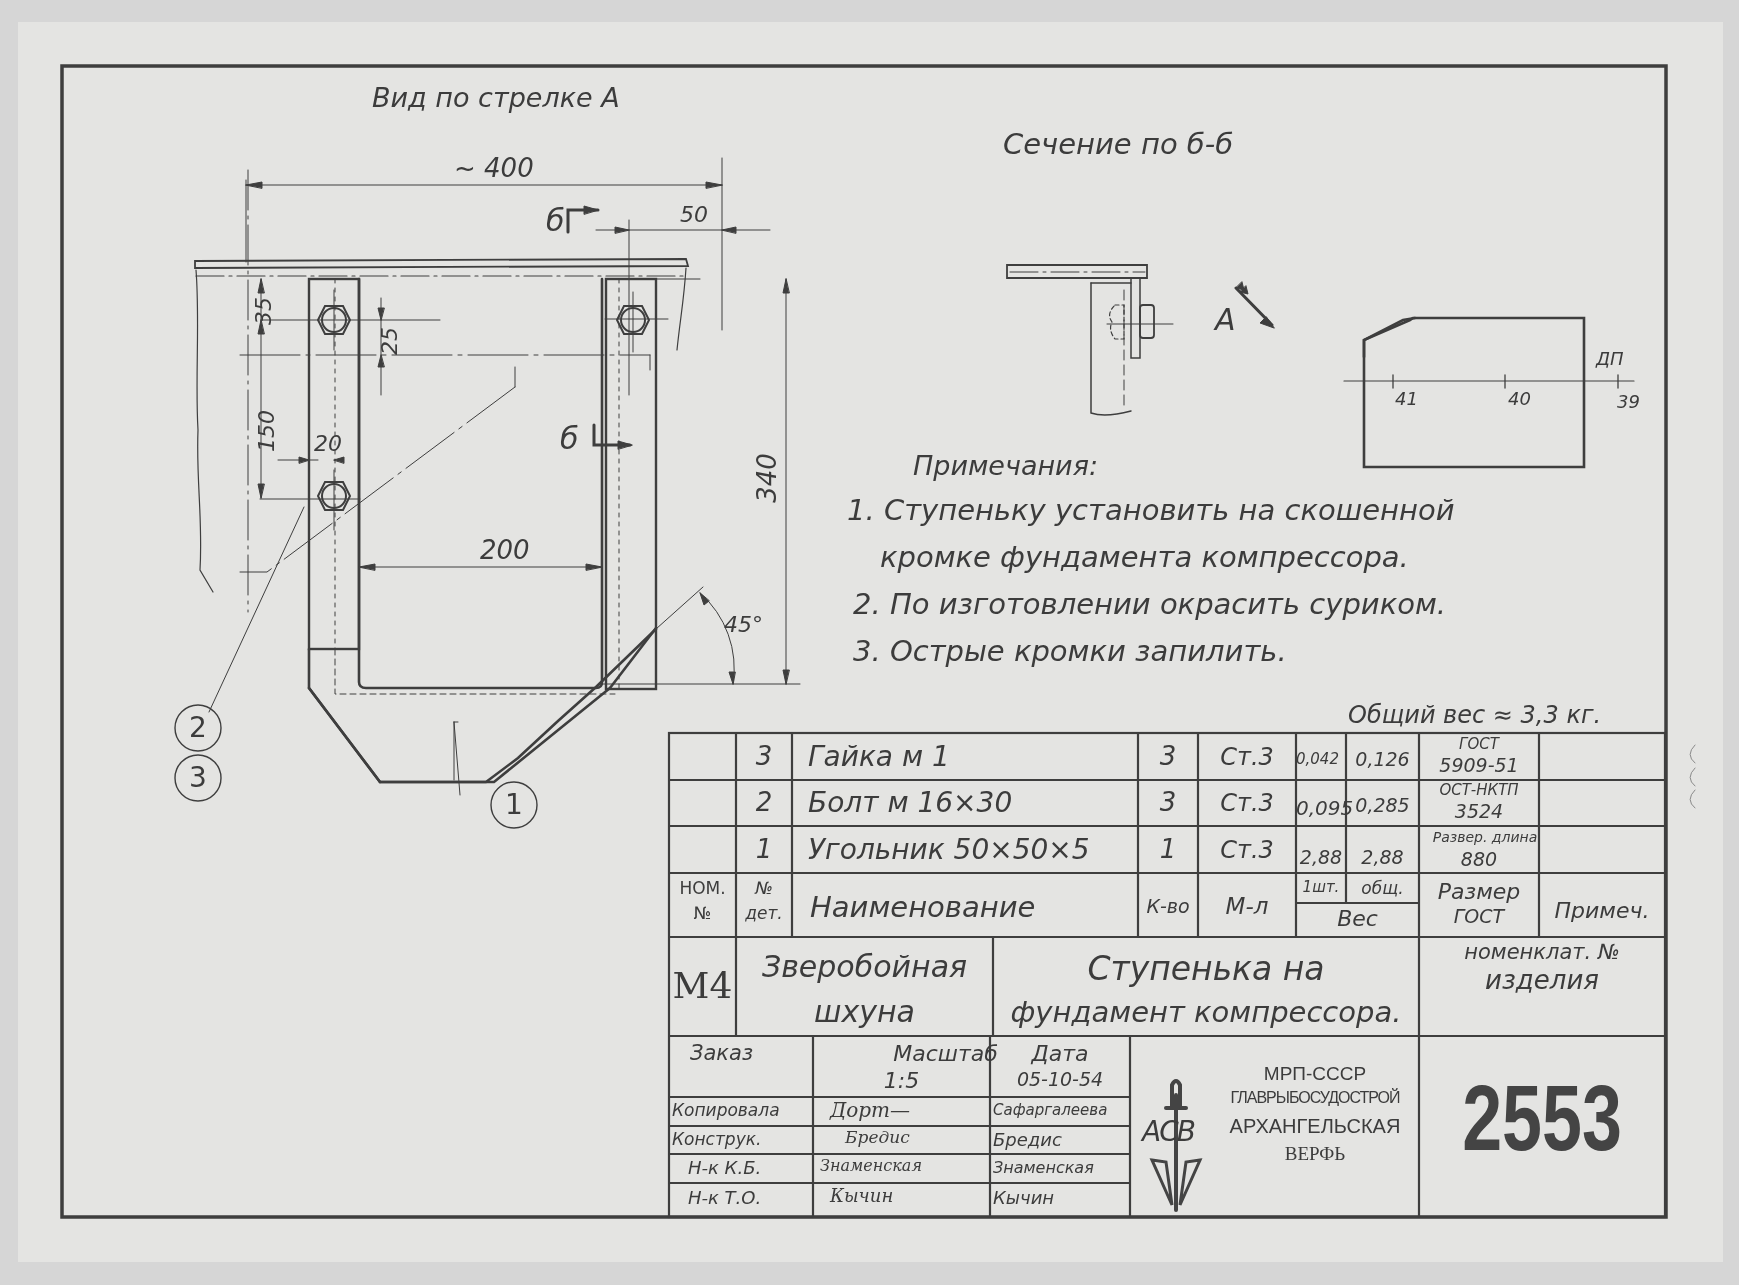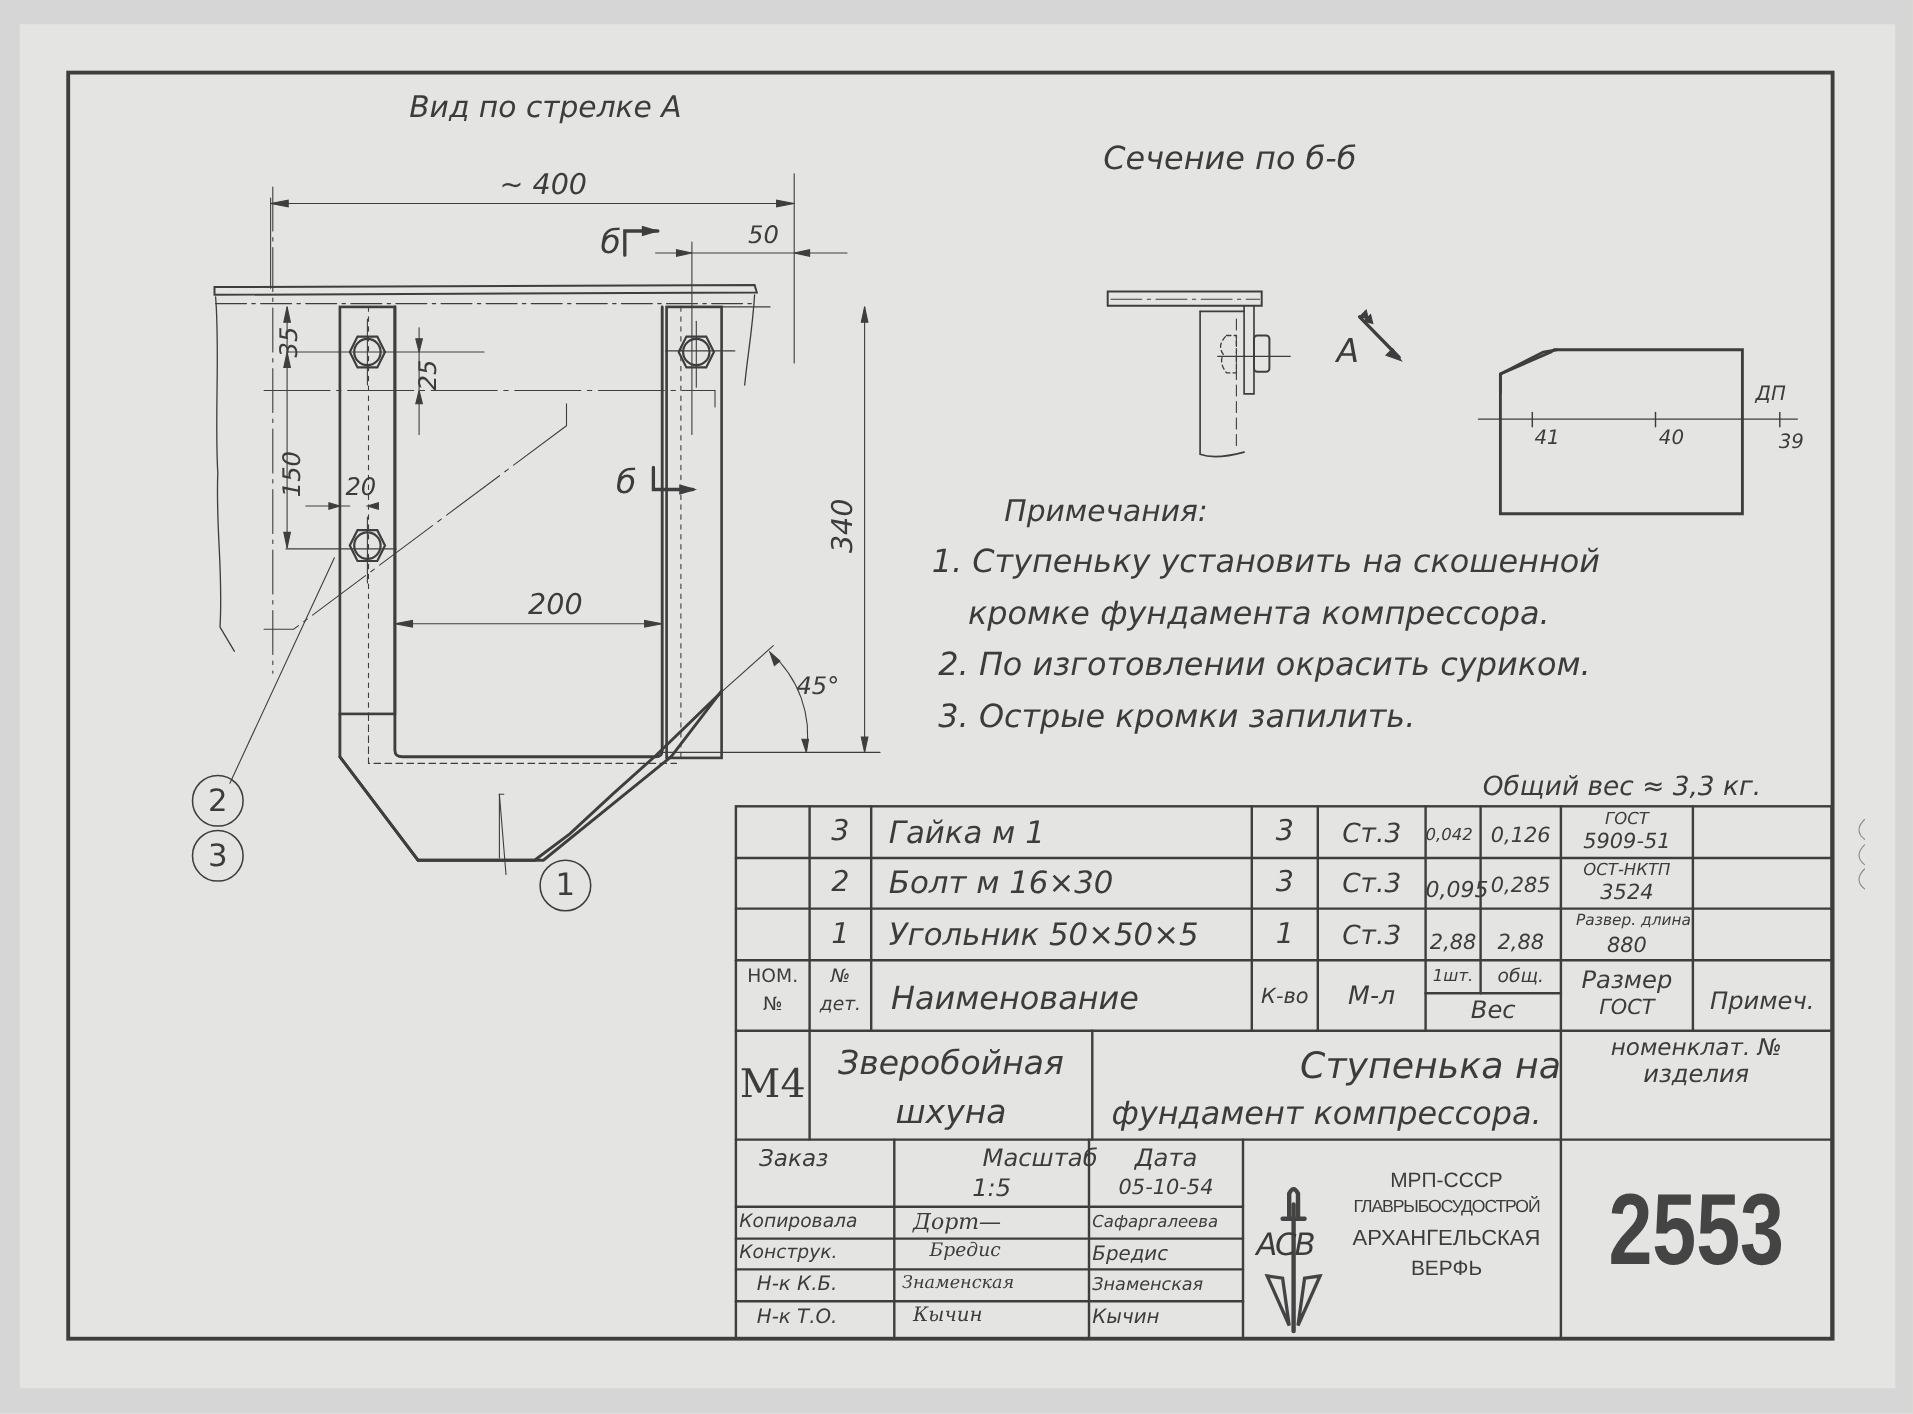--- a/index.html
+++ b/index.html
@@ -244,24 +244,24 @@
 <div class="t c" style="left:1296px;top:880px;width:50px;font-size:15px;">1шт.</div>
 <div class="t c" style="left:1346px;top:880px;width:73px;font-size:17px;">общ.</div>
 <div class="t c" style="left:1296px;top:908px;width:123px;font-size:22px;">Вес</div>
 <div class="t c" style="left:1419px;top:881px;width:120px;font-size:22px;">Размер</div>
 <div class="t c" style="left:1419px;top:907px;width:120px;font-size:19px;">ГОСТ</div>
 <div class="t c" style="left:1539px;top:900px;width:126px;font-size:22px;">Примеч.</div>
 
 <div class="tn c" style="left:669px;top:968px;width:67px;font-size:36px;font-family:'DejaVu Serif',serif;">М4</div>
 <div class="t c" style="left:736px;top:952px;width:257px;font-size:30px;">Зверобойная</div>
 <div class="t c" style="left:736px;top:997px;width:257px;font-size:30px;">шхуна</div>
-<div class="t c" style="left:993px;top:952px;width:426px;font-size:33px;text-align:right;">Ступенька на</div>
+<div class="t c" style="left:993px;top:952px;width:426px;font-size:33px;">Ступенька на</div>
 <div class="t c" style="left:993px;top:998px;width:426px;font-size:29px;">фундамент компрессора.</div>
 <div class="t c" style="left:1419px;top:942px;width:246px;font-size:21px;">номенклат. №</div>
-<div class="t c" style="left:1419px;top:967px;width:246px;font-size:22px;">изделия</div>
+<div class="t c" style="left:1419px;top:967px;width:246px;font-size:26px;">изделия</div>
 
 <div class="t" style="left:690px;top:1043px;font-size:21px;">Заказ</div>
 <div class="t" style="left:690px;top:1068px;font-size:21px;"></div>
 <div class="t c" style="left:813px;top:1043px;width:177px;font-size:22px;padding-left:44px;">Масштаб</div>
 <div class="t c" style="left:813px;top:1070px;width:177px;font-size:22px;">1:5</div>
 <div class="t c" style="left:990px;top:1043px;width:140px;font-size:22px;">Дата</div>
 <div class="t c" style="left:990px;top:1070px;width:140px;font-size:19px;">05-10-54</div>
 
 <div class="t" style="left:672px;top:1102px;font-size:17px;">Копировала</div>
 <div class="t" style="left:830px;top:1100px;font-size:20px;font-family:'DejaVu Serif',serif;">Дорт—</div>
@@ -276,14 +276,14 @@
 <div class="t" style="left:993px;top:1160px;font-size:16px;">Знаменская</div>
 
 <div class="t" style="left:688px;top:1189px;font-size:18px;">Н-к Т.О.</div>
 <div class="t" style="left:830px;top:1187px;font-size:18px;font-family:'DejaVu Serif',serif;">Кычин</div>
 <div class="t" style="left:993px;top:1189px;font-size:18px;">Кычин</div>
 
 <div class="tn" style="left:1142px;top:1118px;font-size:28px;font-style:italic;letter-spacing:-2px;">АСВ</div>
 <div class="tn c" style="left:1210px;top:1064px;width:210px;font-size:19px;font-family:'Liberation Sans',sans-serif;">МРП-СССР</div>
 <div class="tn c" style="left:1210px;top:1090px;width:210px;font-size:16px;font-family:'Liberation Sans',sans-serif;letter-spacing:-1px;">ГЛАВРЫБОСУДОСТРОЙ</div>
 <div class="tn c" style="left:1210px;top:1116px;width:210px;font-size:20px;font-family:'Liberation Sans',sans-serif;">АРХАНГЕЛЬСКАЯ</div>
-<div class="tn c" style="left:1210px;top:1144px;width:210px;font-size:19px;font-family:Liberation Sans, sans-serif;">ВЕРФЬ</div>
+<div class="tn c" style="left:1210px;top:1144px;width:210px;font-size:19px;font-family:Liberation Serif, serif;">ВЕРФЬ</div>
 <div class="tn c" style="left:1419px;top:1072px;width:246px;font-size:92px;font-weight:bold;font-family:'Liberation Sans',sans-serif;transform:scaleX(0.78);color:#444;">2553</div>
 
 </body></html>

